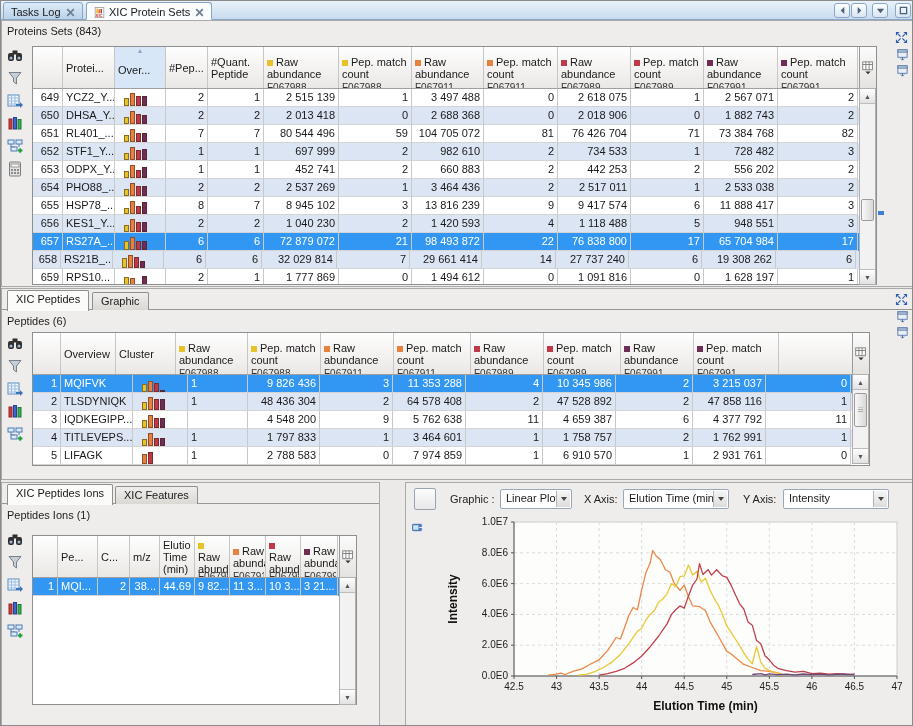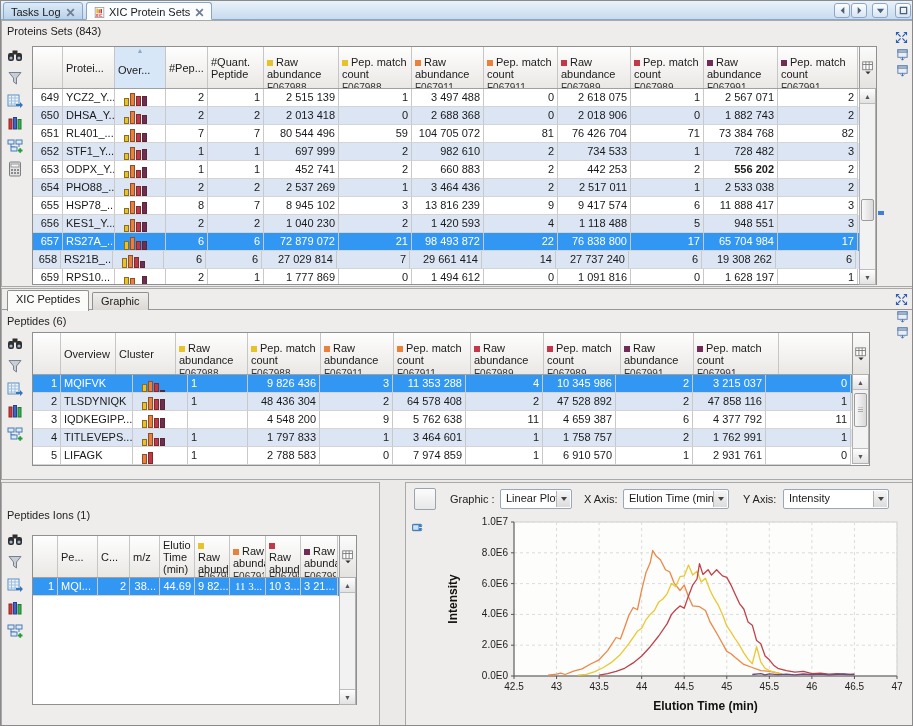--- a/index.html
+++ b/index.html
@@ -314,21 +314,21 @@
               </div>
             </div>
             <div class="cell num" style="width: 42px;">1</div>
             <div class="cell num" style="width: 56px;">1</div>
             <div class="cell num" style="width: 75px;">452 741</div>
             <div class="cell num" style="width: 73px;">2</div>
             <div class="cell num" style="width: 72px;">660 883</div>
             <div class="cell num" style="width: 74px;">2</div>
             <div class="cell num" style="width: 73px;">442 253</div>
             <div class="cell num" style="width: 73px;">2</div>
-            <div class="cell num" style="width: 74px; font-weight: bold;">556 202</div>
+            <div class="cell num" style="width: 74px;">556 202</div>
             <div class="cell num" style="width: 80px;">2</div>
           </div>
           <div class="row alt">
             <div class="cell num" style="width: 30px;">654</div>
             <div class="cell" style="width: 52px;">PHO88_...</div>
             <div class="cell" style="width: 51px;">
               <div class="bars">
                 <div class="bar" style="height: 7px; background: rgb(231, 195, 42);"></div>
                 <div class="bar" style="height: 13px; background: rgb(232, 129, 60);"></div>
                 <div class="bar" style="height: 10px; background: rgb(193, 56, 72);"></div>
@@ -418,21 +418,21 @@
             <div class="cell" style="width: 51px;">
               <div class="bars">
                 <div class="bar" style="height: 10px; background: rgb(231, 195, 42);"></div>
                 <div class="bar" style="height: 13px; background: rgb(232, 129, 60);"></div>
                 <div class="bar" style="height: 11px; background: rgb(193, 56, 72);"></div>
                 <div class="bar" style="height: 7px; background: rgb(111, 45, 85);"></div>
               </div>
             </div>
             <div class="cell num" style="width: 42px;">6</div>
             <div class="cell num" style="width: 56px;">6</div>
-            <div class="cell num" style="width: 75px;">27 029 814</div>
+            <div class="cell num" style="width: 75px;">32 029 814</div>
             <div class="cell num" style="width: 73px;">7</div>
             <div class="cell num" style="width: 72px;">29 661 414</div>
             <div class="cell num" style="width: 74px;">14</div>
             <div class="cell num" style="width: 73px;">27 737 240</div>
             <div class="cell num" style="width: 73px;">6</div>
             <div class="cell num" style="width: 74px;">19 308 262</div>
             <div class="cell num" style="width: 80px;">6</div>
           </div>
           <div class="row">
             <div class="cell num" style="width: 30px;">659</div>
@@ -690,20 +690,24 @@
           <path d="M7 10v3M5.2 11.3L7 13.1l1.8-1.8" stroke="#3a6db5" fill="none"></path>
         </svg></div>
     <div class="ricon" style="left:894px;top:37px;"><svg viewBox="0 0 14 14">
           <rect x="2" y="2" width="10" height="8" fill="#e9eef5" stroke="#5f7da8"></rect>
           <rect x="2" y="2" width="10" height="2.5" fill="#b9cade" stroke="#5f7da8"></rect>
           <path d="M7 10v3M5.2 11.3L7 13.1l1.8-1.8" stroke="#3a6db5" fill="none"></path>
         </svg></div>
   </div>
 
   <div class="panel" style="left:0;top:481px;width:379px;height:245px;">
+    <div class="tabstrip">
+      <div class="ptab active" style="left:5px;">XIC Peptides Ions</div>
+      <div class="ptab" style="left:113px;">XIC Features</div>
+    </div>
     <div class="ptitle" style="top:26px;">Peptides Ions (1)</div>
     <div class="ticon" style="top:48px;"><svg viewBox="0 0 16 16">
           <rect x="5.5" y="3.5" width="5" height="4" fill="#2f2f2f"></rect>
           <rect x="1" y="6" width="6" height="8" rx="2.2" fill="#2f2f2f"></rect>
           <rect x="9" y="6" width="6" height="8" rx="2.2" fill="#2f2f2f"></rect>
           <circle cx="4" cy="11" r="1.6" fill="#9fb6d8"></circle>
           <circle cx="12" cy="11" r="1.6" fill="#9fb6d8"></circle>
         </svg></div>
     <div class="ticon" style="top:71px;"><svg viewBox="0 0 16 16">
           <path d="M2 2.5h12L9.5 8v6l-3-2.2V8z" fill="#c9cdd4" stroke="#76808f"></path>
@@ -766,21 +770,21 @@
           </div>
         </div>
         <div class="tbody">
           <div class="row sel">
             <div class="cell num" style="width: 25px;">1</div>
             <div class="cell" style="width: 40px;">MQI...</div>
             <div class="cell num" style="width: 32px;">2</div>
             <div class="cell num" style="width: 30px;">38...</div>
             <div class="cell num" style="width: 35px;">44.69</div>
             <div class="cell num" style="width: 35px;">9 82...</div>
-            <div class="cell num" style="width: 36px; font-family: Liberation Serif, serif;">11 3...</div>
+            <div class="cell num" style="width: 36px;">11 3...</div>
             <div class="cell num" style="width: 35px;">10 3...</div>
             <div class="cell num" style="width: 37px;">3 21...</div>
           </div>
         </div>
       </div>
 
     <div class="sb" style="left:337px;top:94px;height:128px;">
       <div class="ar up">▲</div>
       <div class="ar dn">▼</div>
     </div>

